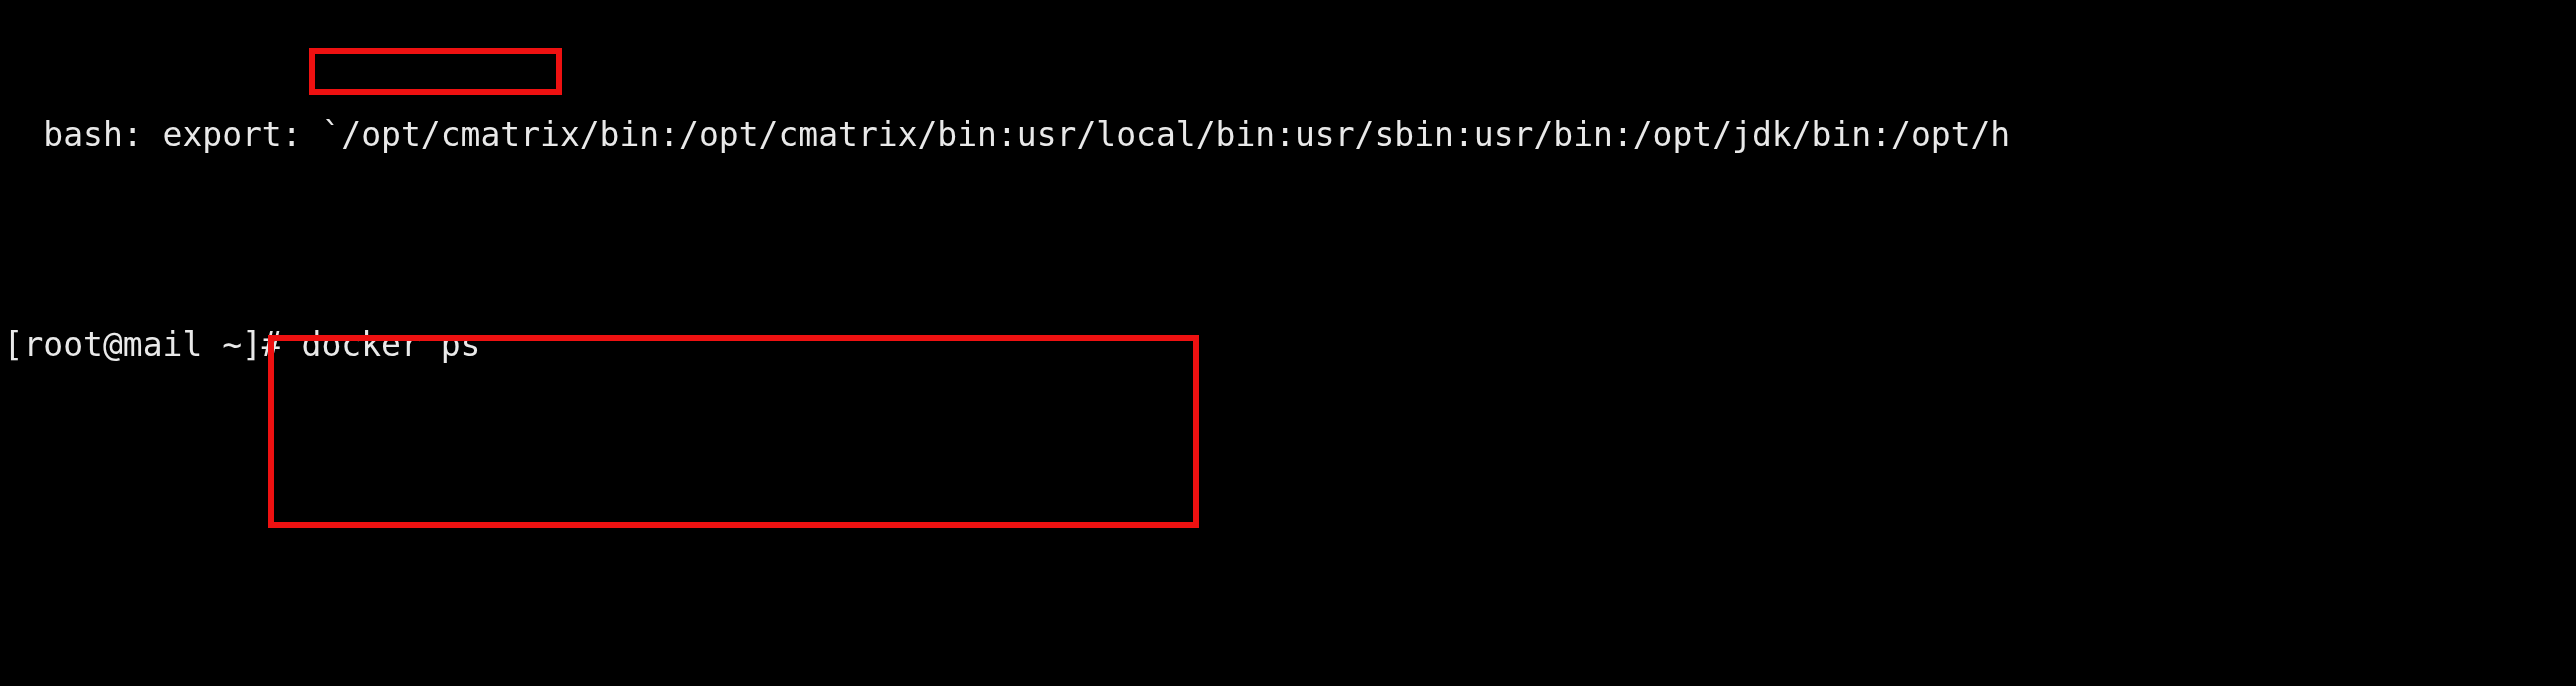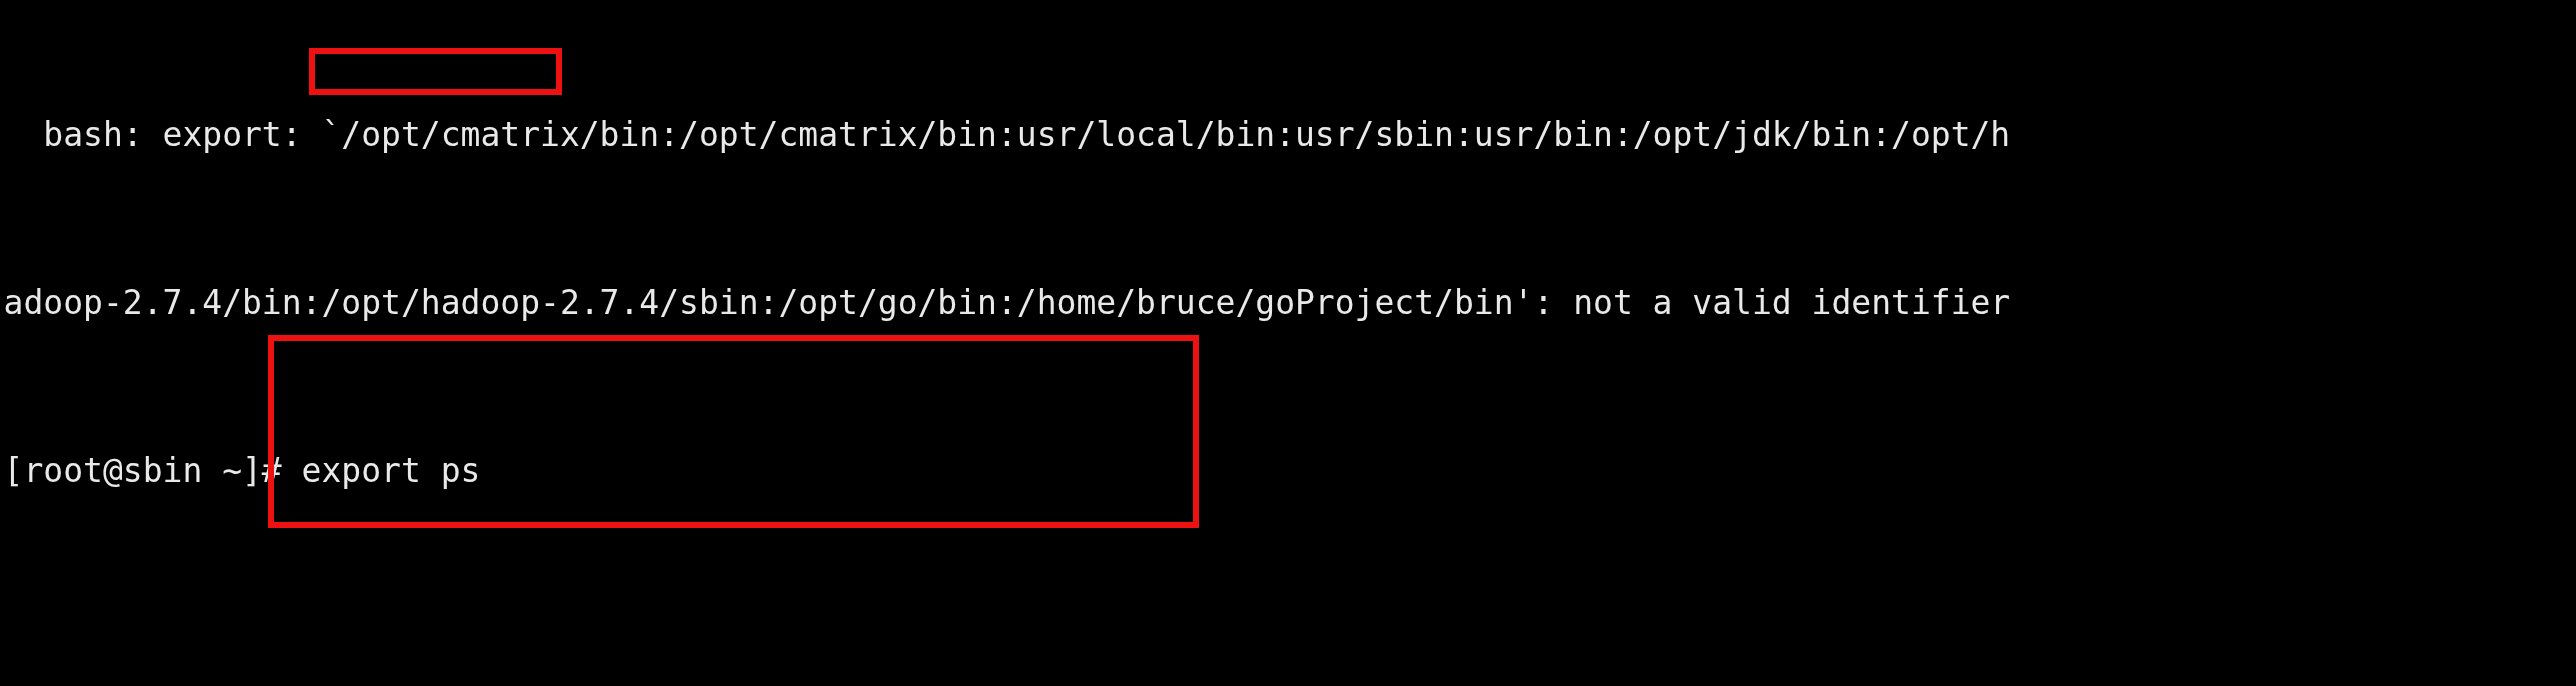--- a/index.html
+++ b/index.html
@@ -64,23 +64,22 @@
   }
 </style>
 </head>
 <body>
 
 <div id="terminal">
   <div class="screen">
 
     <div class="line">  bash: export: `/opt/cmatrix/bin:/opt/cmatrix/bin:usr/local/bin:usr/sbin:usr/bin:/opt/jdk/bin:/opt/h</div>
 
-    <div class="line">adoop-2.7.4/bin:/opt/hadoop-2.7.4/sbin:/opt/go/bin:/home/bruce/goProject/bin': not a valid identifier</div>
 
-    <div class="line"><span>[root@sbin ~]# </span><span>export ps</span></div>
+    <div class="line"><span>[root@mail ~]# </span><span>docker ps</span></div>
 
 
     
 
     
 
     
 
     
 

